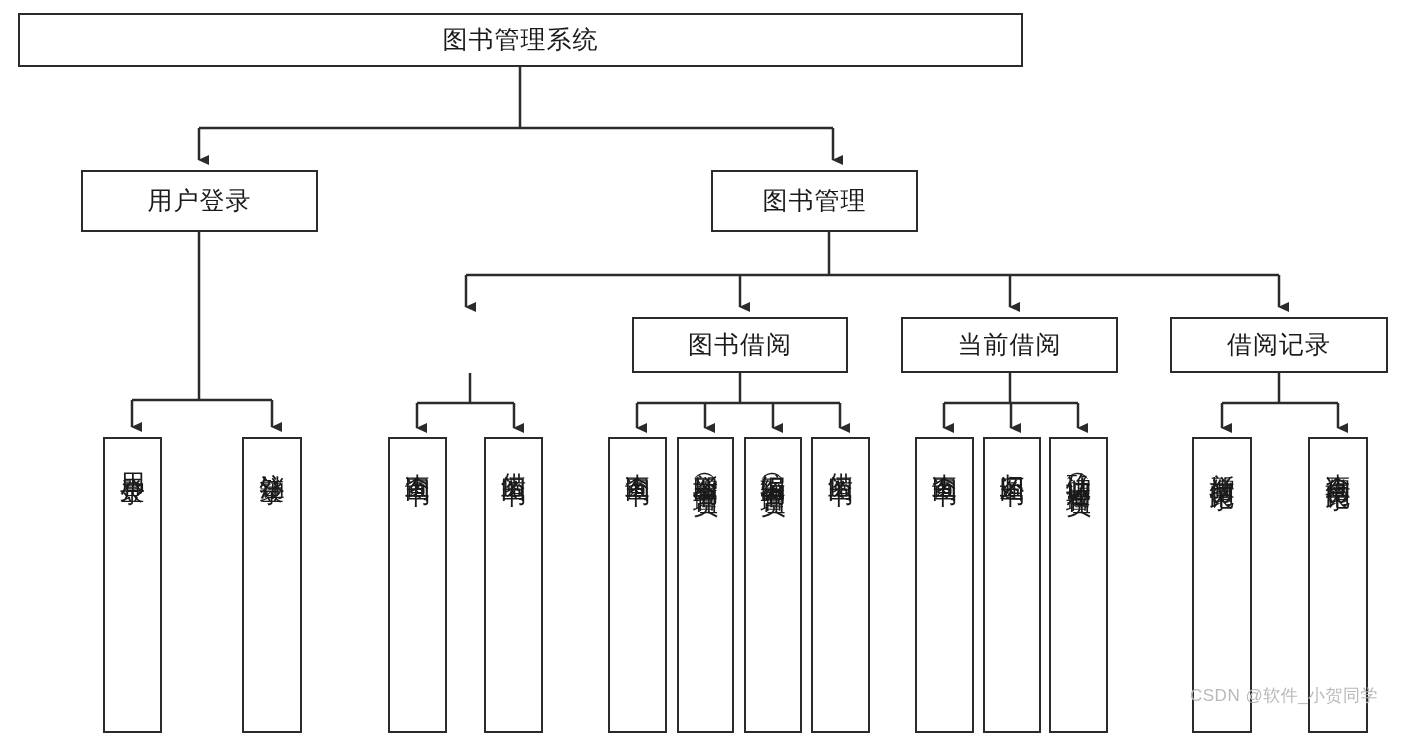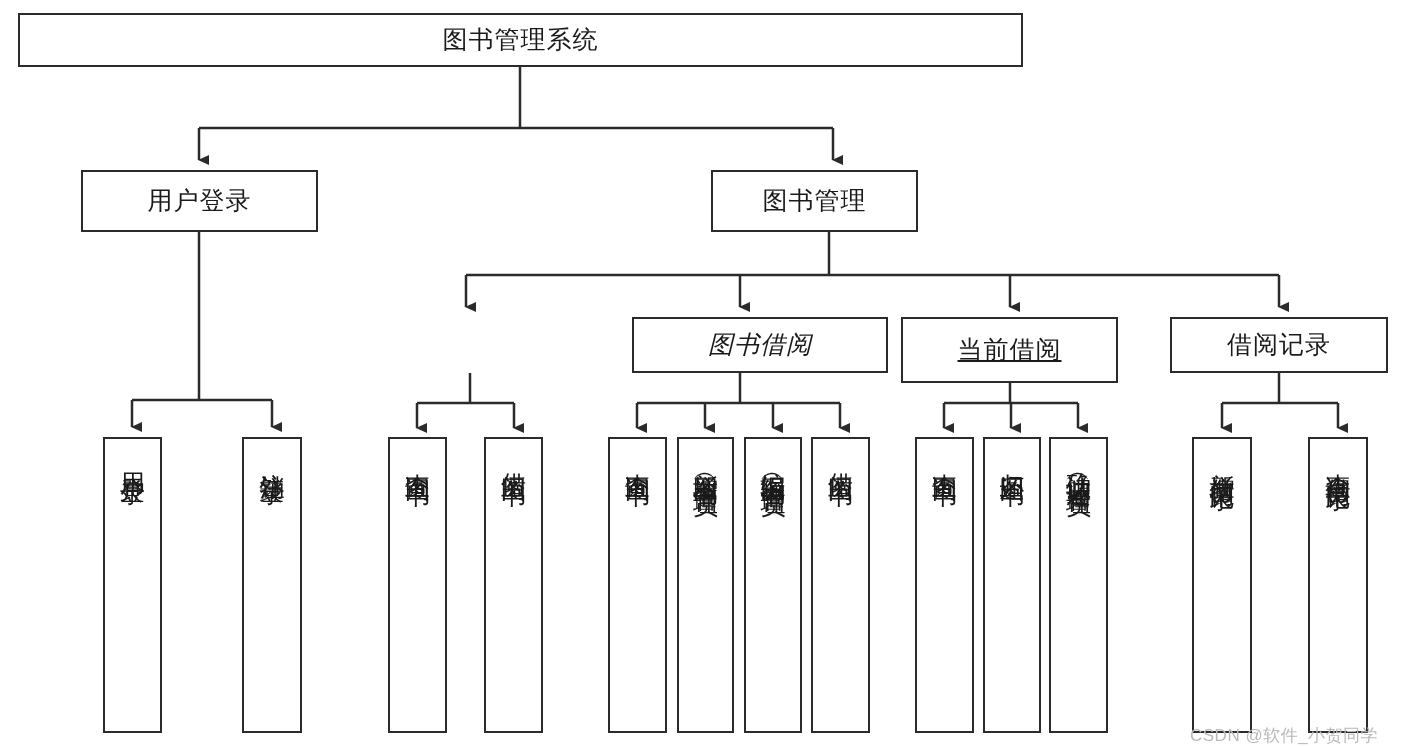--- a/index.html
+++ b/index.html
@@ -125,24 +125,24 @@
     <span class="node-label">图书管理系统</span>
   </div>
 
   <div class="node horizontal" style="left:81px; top:170px; width:237px; height:62px;">
     <span class="node-label">用户登录</span>
   </div>
   <div class="node horizontal" style="left:711px; top:170px; width:207px; height:62px;">
     <span class="node-label">图书管理</span>
   </div>
 
-  <div class="node horizontal" style="left:632px; top:317px; width:256px; height:56px;font-style:italic;">
+  <div class="node horizontal" style="left:632px; top:317px; width:216px; height:56px;">
     <span class="node-label">图书借阅</span>
   </div>
-  <div class="node horizontal" style="left:901px; top:317px; width:217px; height:66px;text-decoration:underline;">
+  <div class="node horizontal" style="left:901px; top:317px; width:217px; height:56px;">
     <span class="node-label">当前借阅</span>
   </div>
   <div class="node horizontal" style="left:1170px; top:317px; width:218px; height:56px;">
     <span class="node-label">借阅记录</span>
   </div>
 
   <div class="node vertical" style="left:103px; top:437px; width:59px; height:296px;">
     <span class="node-label">用户登录</span>
   </div>
   <div class="node vertical" style="left:242px; top:437px; width:60px; height:296px;">
@@ -179,15 +179,15 @@
     <span class="node-label">确认归还（管理员）</span>
   </div>
 
   <div class="node vertical" style="left:1192px; top:437px; width:60px; height:296px;">
     <span class="node-label">新增借阅记录</span>
   </div>
   <div class="node vertical" style="left:1308px; top:437px; width:60px; height:296px;">
     <span class="node-label">查询借阅记录</span>
   </div>
 
-  <div class="watermark" style="left:1190px; top:724px;text-align:center;">CSDN @软件_小贺同学</div>
+  <div class="watermark" style="left:1190px; top:684px;text-align:center;">CSDN @软件_小贺同学</div>
 
 </div>
 
 </body></html>

